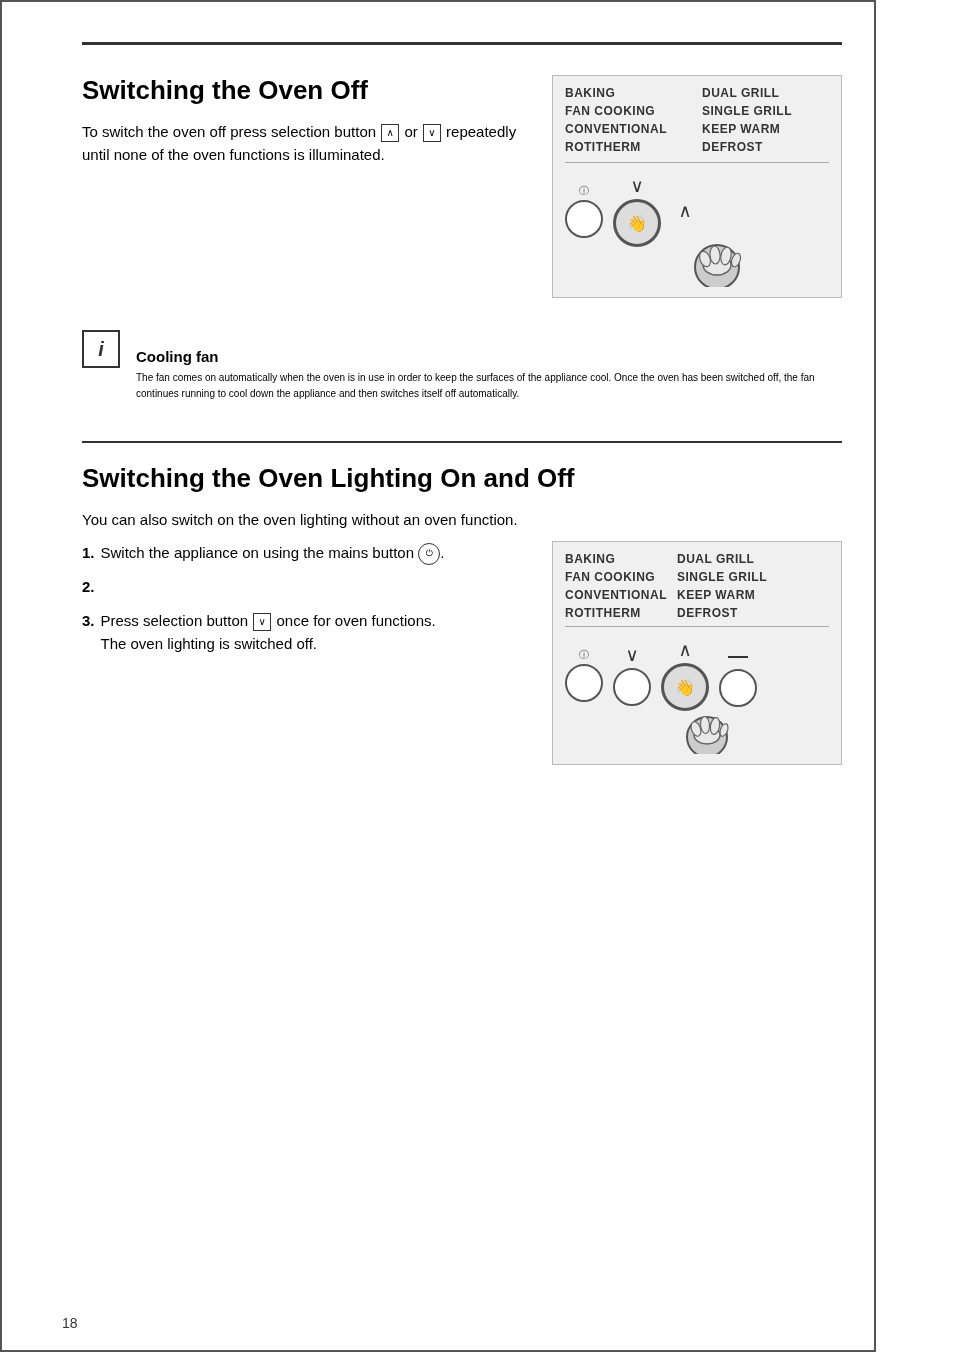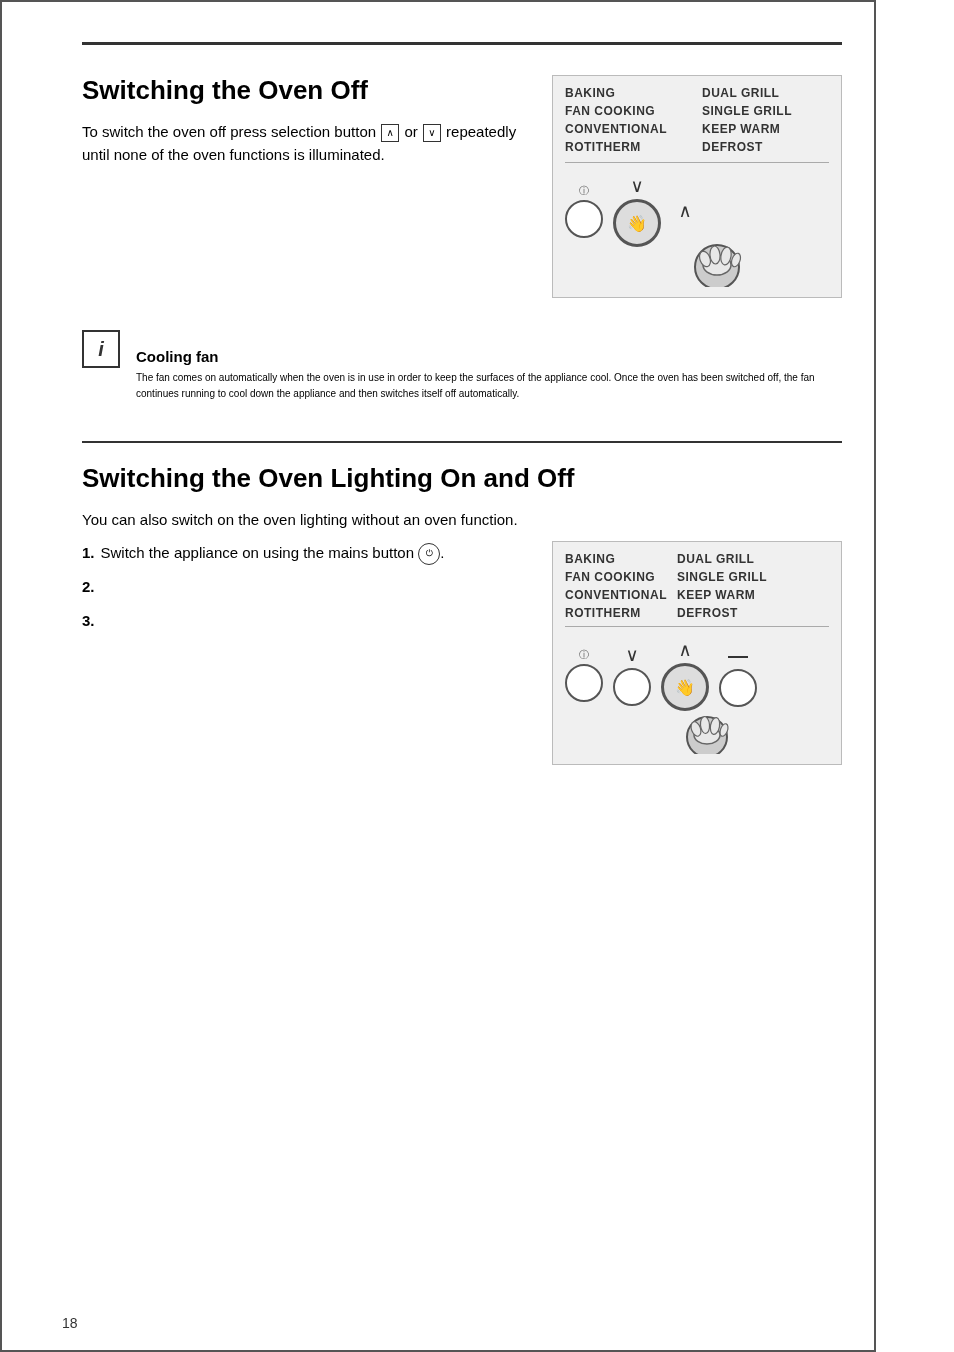--- a/index.html
+++ b/index.html
@@ -321,20 +321,26 @@
             <span>
               Switch the appliance on using the mains button
               <span class="btn-circle-info" style="font-size:9px;">⏻</span>.
             </span>
           </li>
           <li>
             <span class="num">2.</span>
           </li>
           <li>
             <span class="num">3.</span>
+            <span>
+              Press selection button 
+              <span class="inline-icon">∨</span>
+              once for oven functions.<br>
+              The oven lighting is switched off.
+            </span>
           </li>
         </ol>
       </div>
 
       <div class="oven-panel-2">
         <div class="panel2-top">
           <div class="panel2-labels">
             <span class="panel-label">BAKING</span>
             <span class="panel-label">DUAL GRILL</span>
             <span class="panel-label">FAN COOKING</span>

